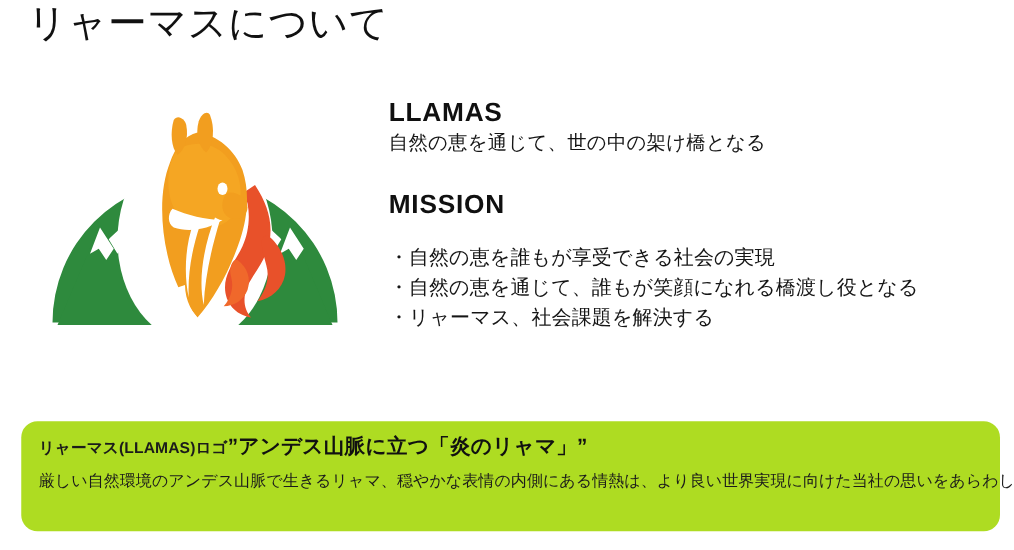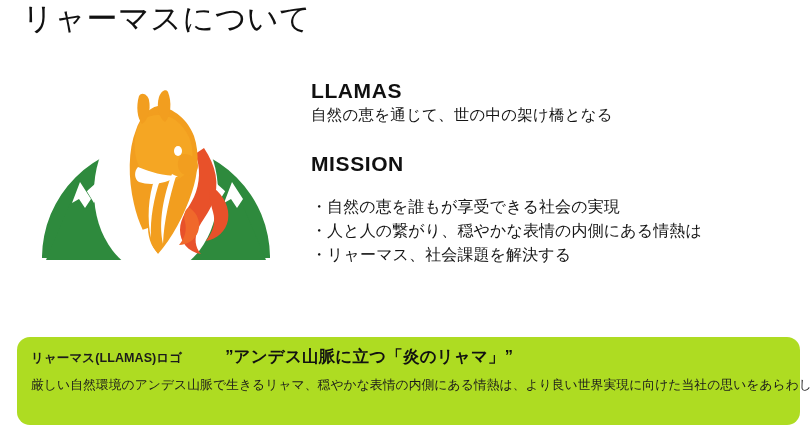--- a/index.html
+++ b/index.html
@@ -97,21 +97,20 @@
     width:783px; height:88px;
     background:#AEDC22;
     border-radius:13px;
     box-sizing:border-box;
     padding:9px 14px 0 14px;
   }
   .banner-row1{
     display:flex;
     align-items:baseline;
     white-space:nowrap;
-    gap:43px;
   }
   .banner-label{
     font-size:12.5px;
     font-weight:700;
     color:#1b1b1b;
     letter-spacing:0.1px;
   }
   .banner-quote{
     font-size:16.5px;
     font-weight:700;
@@ -223,21 +222,21 @@
   <div class="text-col">
 
     <div class="sec-head gap-vision-head">LLAMAS</div>
 
     <div class="sec-body gap-vision-body">自然の恵を通じて、世の中の架け橋となる</div>
 
     <div class="sec-head gap-mission-head">MISSION</div>
 
     <div class="gap-mission-body">
       <div class="bullet-line">・自然の恵を誰もが享受できる社会の実現</div>
-      <div class="bullet-line">・人と人の繋がり、穏やかな表情の内側にある情熱は</div>
+      <div class="bullet-line">・自然の恵を通じて、誰もが笑顔になれる橋渡し役となる</div>
       <div class="bullet-line">・リャーマス、社会課題を解決する</div>
     </div>
   </div>
 
   <div class="banner">
     <div class="banner-row1">
       <span class="banner-label">リャーマス(LLAMAS)ロゴ</span>
       <span class="banner-quote">”アンデス山脈に立つ「炎のリャマ」”</span>
     </div>
     <div class="banner-desc">厳しい自然環境のアンデス山脈で生きるリャマ、穏やかな表情の内側にある情熱は、より良い世界実現に向けた当社の思いをあらわしています。</div>

